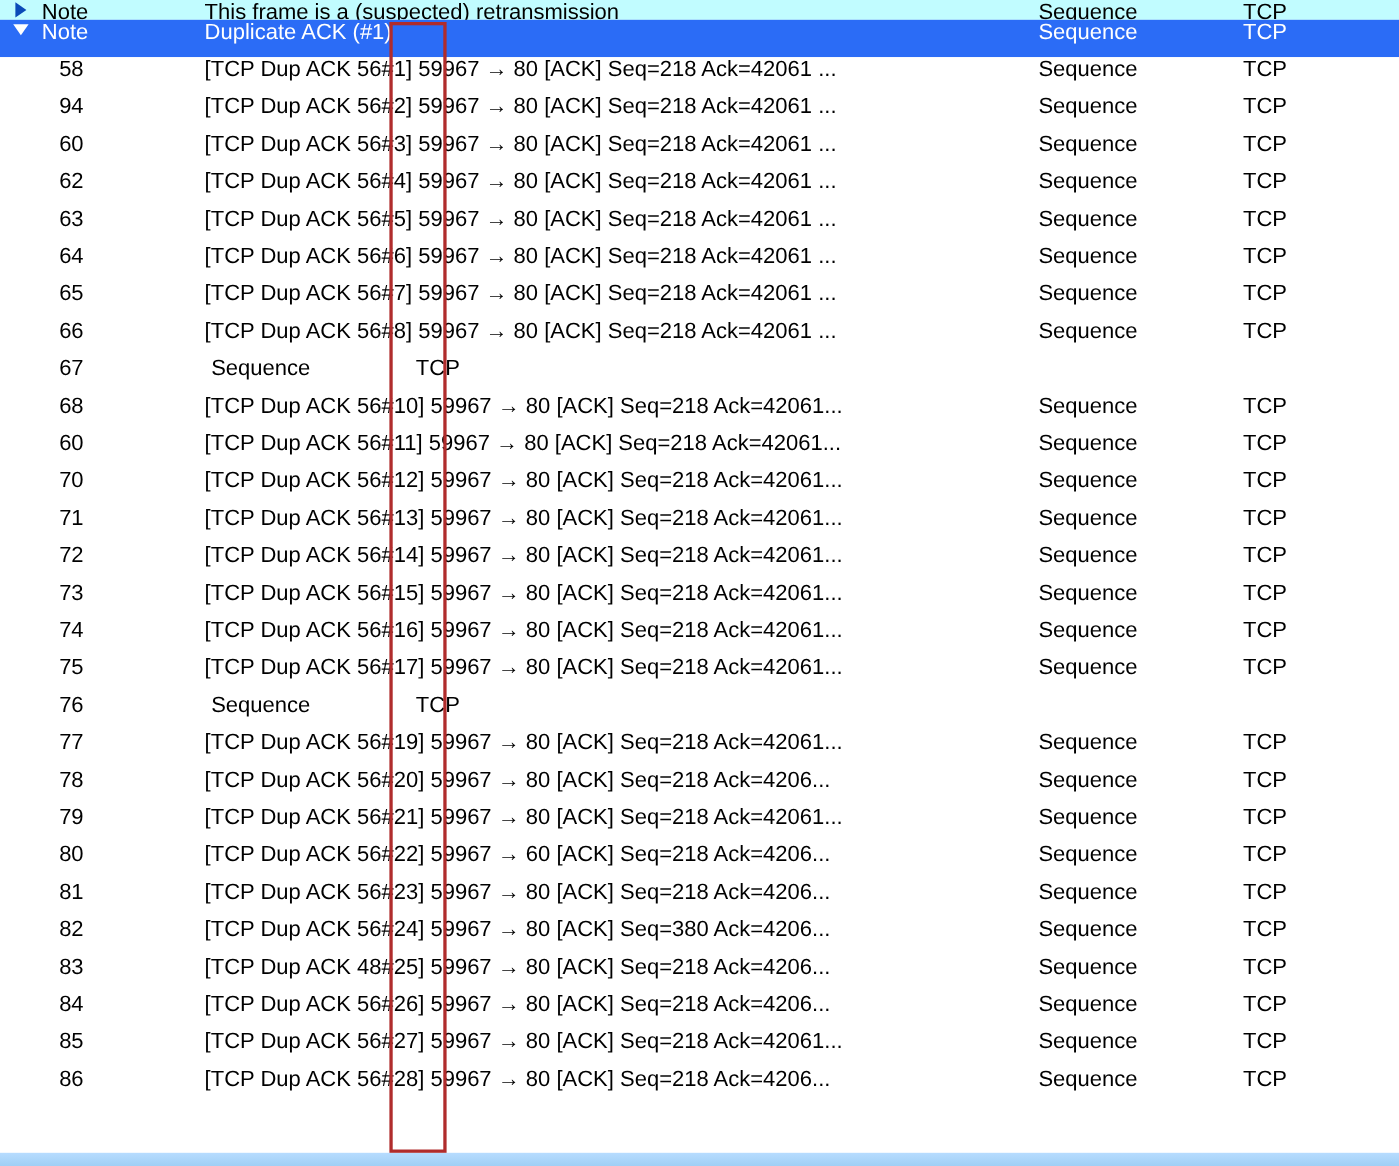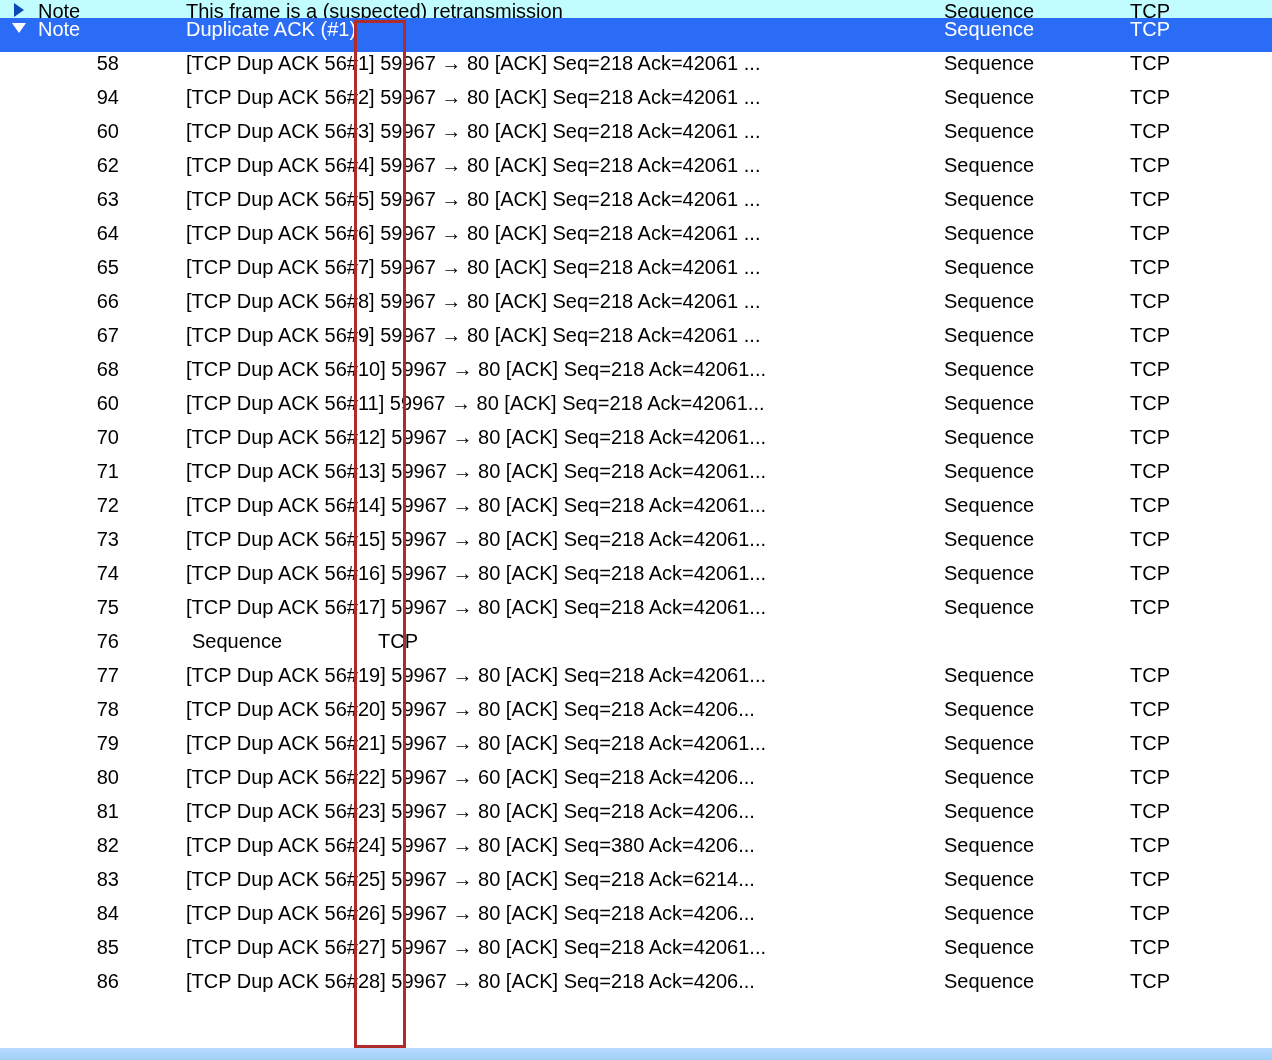--- a/index.html
+++ b/index.html
@@ -44,21 +44,21 @@
     }
     .col-note-label {
       width: 148px;
       text-align: left;
       flex-shrink: 0;
       padding-left: 0;
     }
     .col-no {
       width: 186px;
       text-align: right;
-      padding-right: 67px;
+      padding-right: 110px;
       flex-shrink: 0;
       font-variant-numeric: tabular-nums;
     }
     .col-info {
       width: 752px;
       text-align: left;
       flex-shrink: 0;
       overflow: hidden;
       text-overflow: clip;
       font-variant-numeric: tabular-nums;
@@ -178,21 +178,20 @@
       <span class="col-proto">TCP</span>
     </div>
     <div class="row data-row">
       <span class="col-no">66</span>
       <span class="col-info">[TCP Dup ACK 56#8] 59967 → 80 [ACK] Seq=218 Ack=42061 ...</span>
       <span class="col-seq">Sequence</span>
       <span class="col-proto">TCP</span>
     </div>
     <div class="row data-row">
       <span class="col-no">67</span>
-      <span class="col-info">[TCP Dup ACK 56#9] 59967 → 80 [ACK] Seq=218 Ack=42061 ...</span>
       <span class="col-seq">Sequence</span>
       <span class="col-proto">TCP</span>
     </div>
     <div class="row data-row">
       <span class="col-no">68</span>
       <span class="col-info">[TCP Dup ACK 56#10] 59967 → 80 [ACK] Seq=218 Ack=42061...</span>
       <span class="col-seq">Sequence</span>
       <span class="col-proto">TCP</span>
     </div>
     <div class="row data-row">
@@ -273,21 +272,21 @@
       <span class="col-proto">TCP</span>
     </div>
     <div class="row data-row">
       <span class="col-no">82</span>
       <span class="col-info">[TCP Dup ACK 56#24] 59967 → 80 [ACK] Seq=380 Ack=4206...</span>
       <span class="col-seq">Sequence</span>
       <span class="col-proto">TCP</span>
     </div>
     <div class="row data-row">
       <span class="col-no">83</span>
-      <span class="col-info">[TCP Dup ACK 56#25] 59967 → 80 [ACK] Seq=218 Ack=6214...</span>
+      <span class="col-info">[TCP Dup ACK 48#25] 59967 → 80 [ACK] Seq=218 Ack=4206...</span>
       <span class="col-seq">Sequence</span>
       <span class="col-proto">TCP</span>
     </div>
     <div class="row data-row">
       <span class="col-no">84</span>
       <span class="col-info">[TCP Dup ACK 56#26] 59967 → 80 [ACK] Seq=218 Ack=4206...</span>
       <span class="col-seq">Sequence</span>
       <span class="col-proto">TCP</span>
     </div>
     <div class="row data-row">

